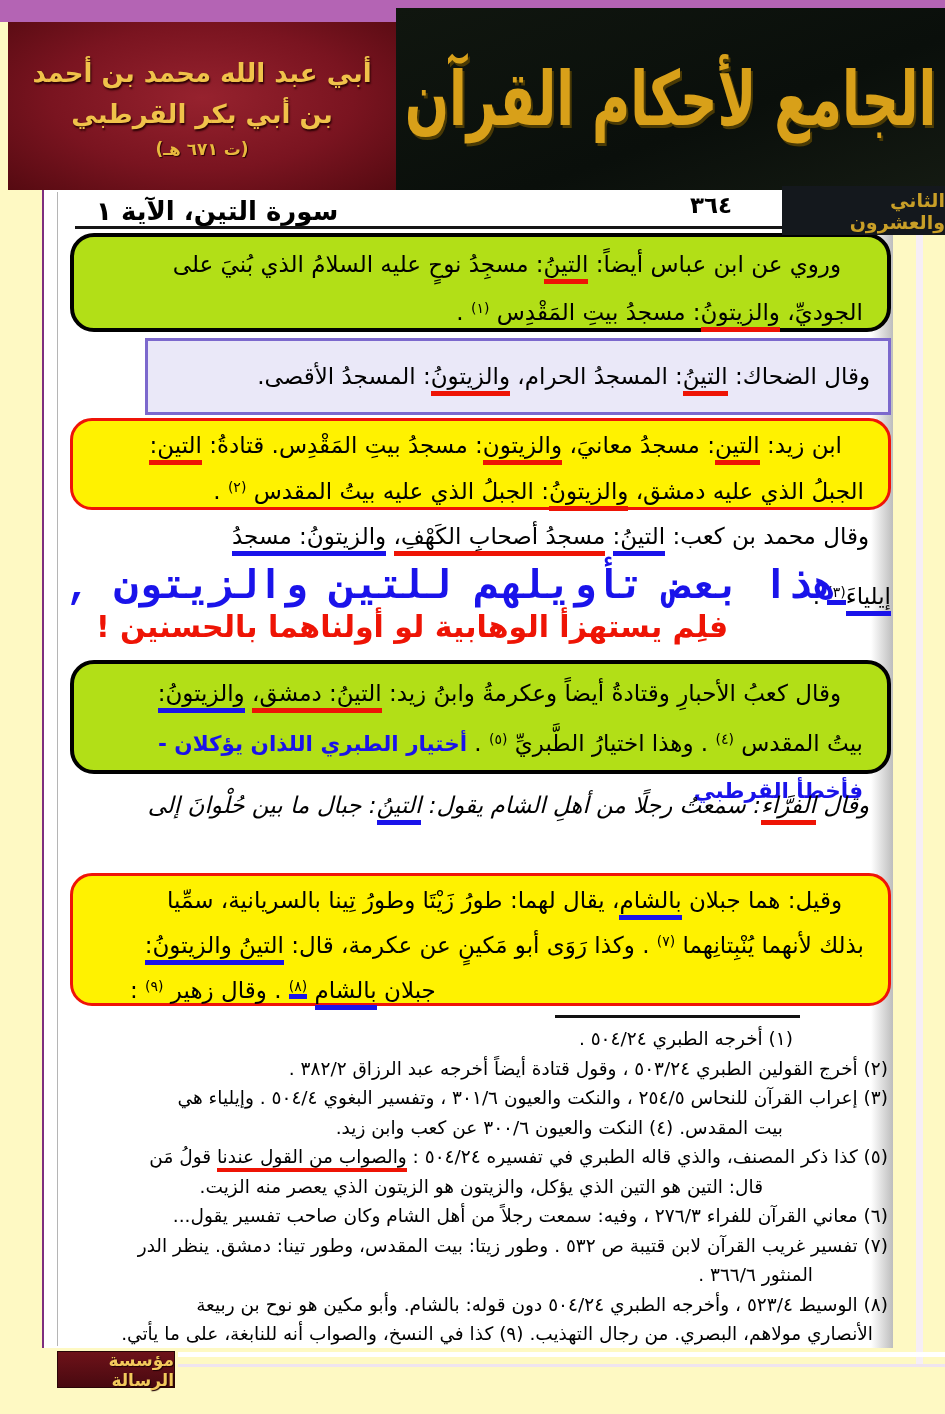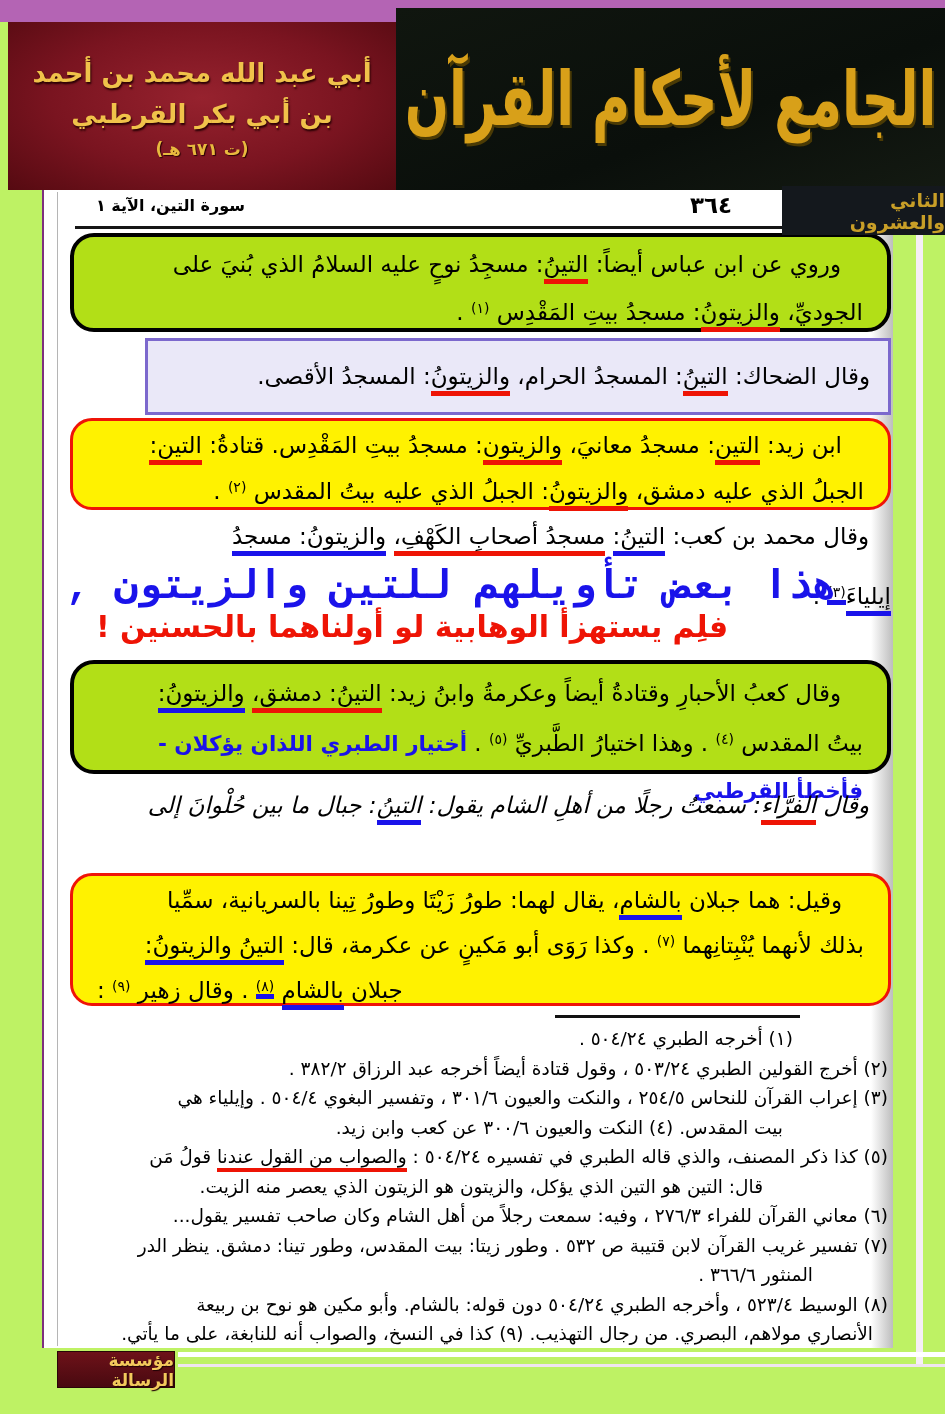--- a/index.html
+++ b/index.html
@@ -1,19 +1,19 @@
 <!DOCTYPE html>
 <html lang="ar"><head>
 <meta charset="utf-8">
 <style>
   * { margin:0; padding:0; box-sizing:border-box; }
   html,body { background:#888; }
   .stage{
     position:relative; width:945px; height:1414px; margin:0 auto;
-    background:#bef264; overflow:hidden; direction:rtl;
+    background:#fef9c3; overflow:hidden; direction:rtl;
     font-family:"DejaVu Sans", sans-serif; color:#000;
   }
   .top-band{ position:absolute; left:0; top:0; width:945px; height:22px; background:#b464b4; }
 
   
   .hdr-left{
     position:absolute; left:8px; top:22px; width:388px; height:168px;
     background: radial-gradient(ellipse at 50% 45%, #96222e 0%, #7a1420 55%, #550a11 100%);
     display:flex; flex-direction:column; justify-content:center; text-align:center; gap:5px;
   }
@@ -36,21 +36,21 @@
   }
 
   
   .page{ position:absolute; left:42px; top:190px; width:851px; height:1158px;
     background:#fff; border-left:2px solid #7e2f7e; }
   .page::after{ content:''; position:absolute; right:0; top:0; width:22px; height:100%;
     background:linear-gradient(to left, #bdbdbd, rgba(255,255,255,0)); }
   .page-inner-line{ position:absolute; left:57px; top:192px; width:1px; height:1154px; background:#b5b5b5; z-index:2; }
   .white-gap{ position:absolute; left:916px; top:190px; width:7px; height:1175px; background:#f6eef6; }
 
-  .surah{ position:absolute; left:96px; top:196px; font-size:16px; font-weight:bold; z-index:3; }
+  .surah{ position:absolute; left:96px; top:196px; font-size:26px; font-weight:bold; z-index:3; }
   .pnum{ position:absolute; left:690px; top:192px; font-size:23px; font-weight:bold; z-index:3; }
   .hdr-rule{ position:absolute; left:75px; top:226px; width:813px; height:3px; background:#161616; z-index:3; }
 
   
   .blk{ position:absolute; font-size:23px; z-index:3; }
   .tline{ line-height:44px; text-align:right; }
   .al-center{ text-align:center; }
   .al-left{ text-align:left; }
 
   .green{ background:#b2df17; border:4px solid #000000; border-radius:24px; }
@@ -62,21 +62,21 @@
   #lv .tline{ line-height:71px; }
   #y1{ left:70px; top:418px; width:821px; height:92px; padding:3px 24px; }
   #y1 .tline{ line-height:42px; }
   #pk{ left:70px; top:514px; width:821px; }
   #ily{ left:70px; top:570px; width:821px; }
   #g2{ left:70px; top:660px; width:821px; height:114px; padding:6px 24px; }
   #g2 .tline{ line-height:46px; }
   #pf{ left:70px; top:784px; width:821px; }
   #pf .tline{ line-height:43px;font-style:italic; }
   #y2{ left:70px; top:873px; width:821px; height:133px; padding:4px 24px; }
-  #y2 .tline{ line-height:41px; }
+  #y2 .tline{ line-height:41px;margin-left:33px; }
 
   .anno-blue{ position:absolute; left:16px; top:561px; width:870px; z-index:4;
     text-align:center; font-size:40px; font-weight:bold; color:#1a13ea;font-family:Liberation Mono, monospace; }
   .anno-red{ position:absolute; left:0; top:609px; width:824px; z-index:4;
     text-align:center; font-size:30px; font-weight:bold; color:#ee1405; }
 
   
   .seg-plain{}
   .seg-ured{ border-bottom:5px solid #ee1405; padding-bottom:2px; }
   .seg-ublue{ border-bottom:5px solid #1a13ea; padding-bottom:2px; }

